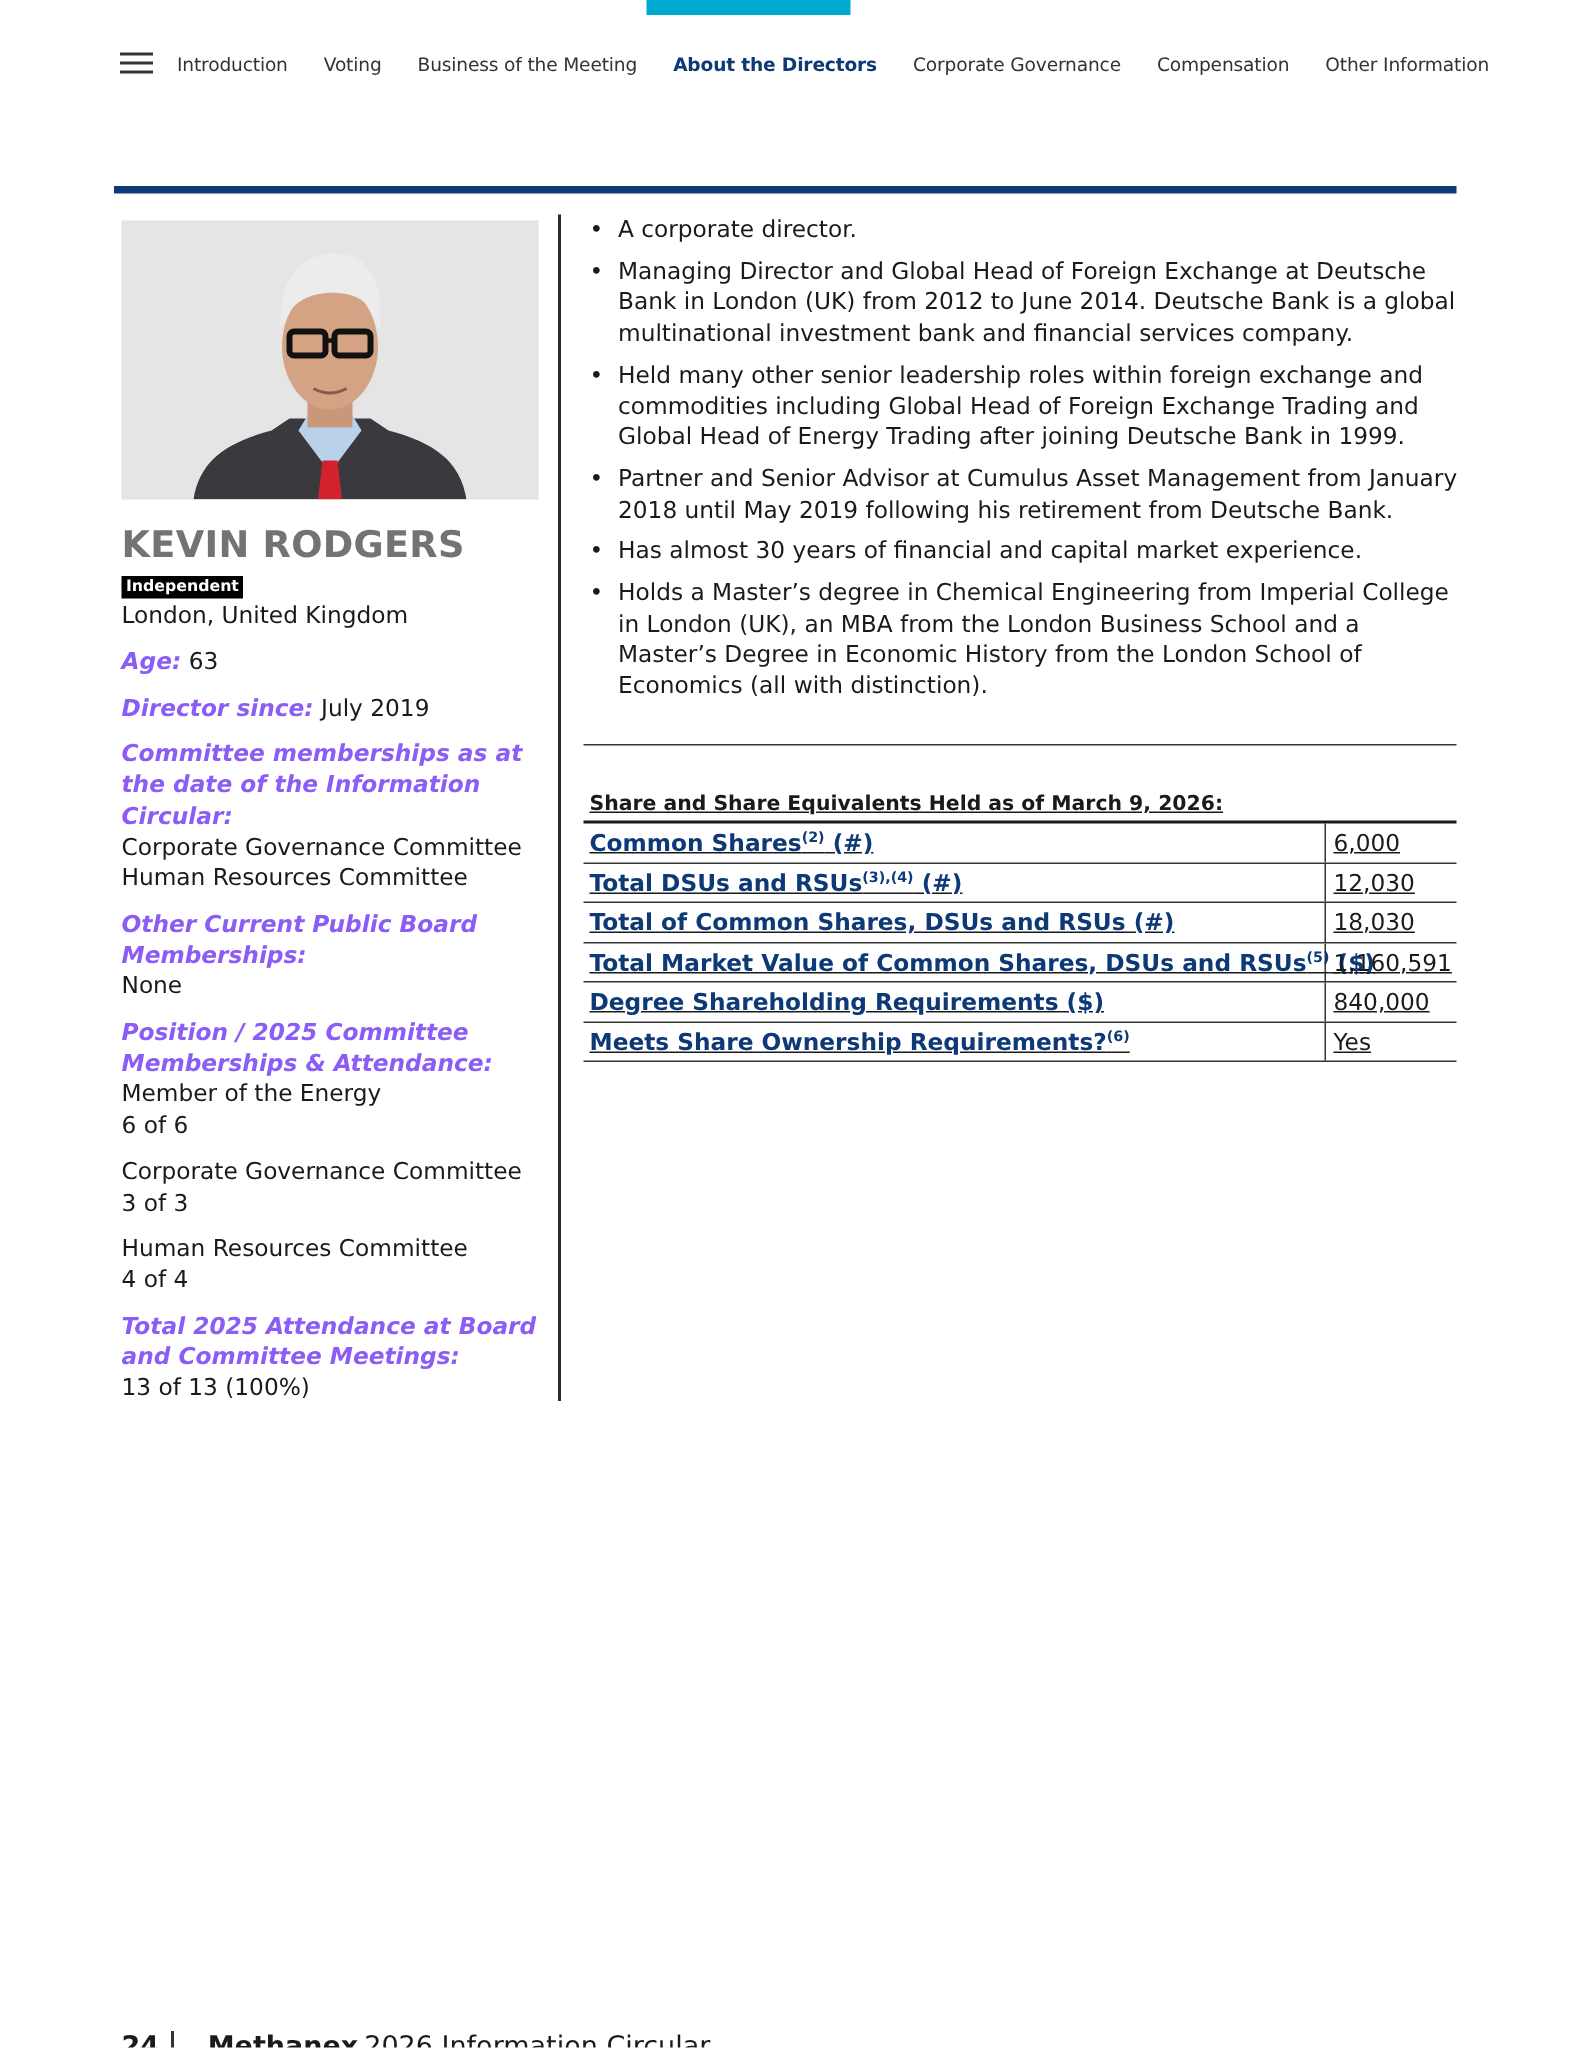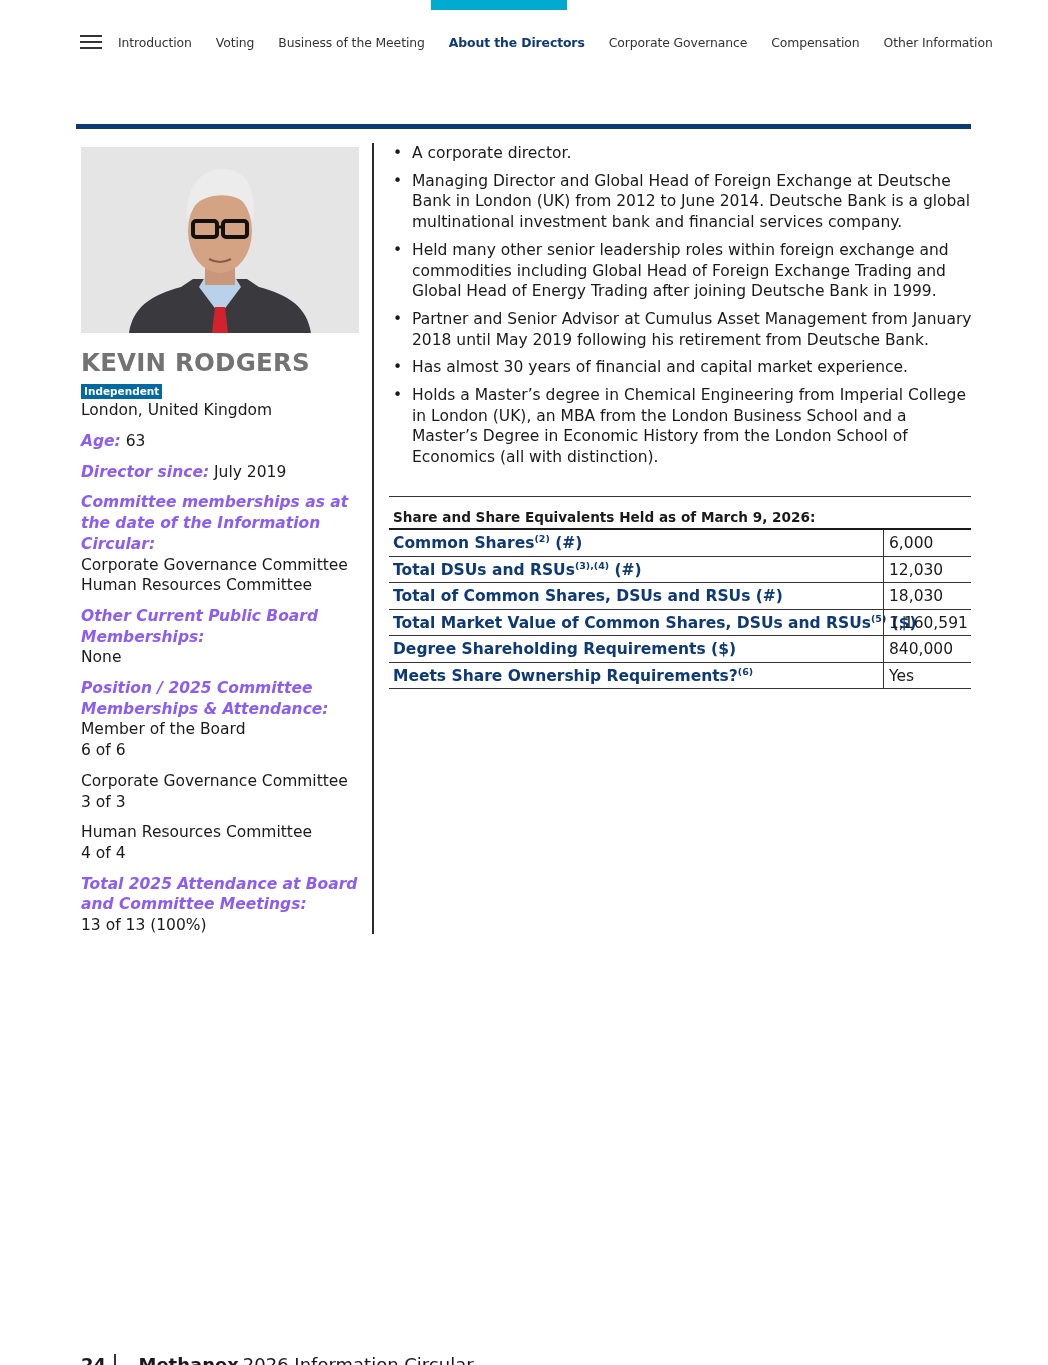--- a/index.html
+++ b/index.html
@@ -12,34 +12,34 @@
     .menu-icon span { display: block; height: 2px; background: #333; }
     .nav-item { margin-right: 24px; white-space: nowrap; cursor: pointer; letter-spacing: -0.1px; }
     .nav-item.active { color: #0d3977; font-weight: bold; }
 
     .rule-top { position: absolute; left: 76px; top: 124px; width: 895px; height: 5px; background: #0d3977; }
 
     .left-col { position: absolute; left: 81px; top: 147px; width: 280px; }
     .photo { width: 278px; height: 186px; background: #e5e5e6; position: relative; overflow: hidden; }
     .photo svg { position: absolute; left: 0; top: 0; }
     .name { margin-top: 14px; font-size: 24.5px; font-weight: bold; color: #737373; letter-spacing: 0.2px; line-height: 32px; }
-    .badge { display: inline-block; margin-top: 5px; background: #0369a1; color: #fff; font-size: 10.5px; font-weight: bold; padding: 1px 3px 1px 3px; line-height: 13px; }
+    .badge { display: inline-block; margin-top: 5px; background: #000000; color: #fff; font-size: 10.5px; font-weight: bold; padding: 1px 3px 1px 3px; line-height: 13px; }
     .location { font-size: 15.5px; line-height: 21px; margin-top: 1px; }
     .field { margin-top: 10px; font-size: 15.5px; line-height: 20.7px; }
     .lbl { color: #8b5cf6; font-weight: bold; font-style: italic; }
 
     .vdivider { position: absolute; left: 372px; top: 143px; width: 1.5px; height: 791px; background: #2a2a2a; }
 
     .bio { position: absolute; left: 393px; top: 143px; width: 580px; font-size: 15.5px; line-height: 20.7px; }
     .bio li { list-style: none; position: relative; padding-left: 19px; margin-bottom: 7px; }
     .bio li::before { content: "\2022"; position: absolute; left: 0; top: 0; }
 
     .rule-mid { position: absolute; left: 389px; top: 496px; width: 582px; height: 1px; background: #333; }
 
-    .share-table { position: absolute; left: 389px; top: 507px; width: 582px; }
+    .share-table { position: absolute; left: 389px; top: 526px; width: 582px; text-decoration: underline; }
     .share-caption { font-size: 13.6px; font-weight: bold; padding-left: 4px; height: 21px; line-height: 21px; }
     .tbl { border-top: 2px solid #1a1a1a; }
     .tr { display: flex; height: 26.5px; border-bottom: 1px solid #333; font-size: 15.5px; line-height: 26px; }
     .tr .k { width: 495px; padding-left: 4px; color: #0d3977; font-weight: bold; border-right: 1px solid #333; white-space: nowrap; }
     .tr .v { flex: 1; padding-left: 5px; }
     .tr sup { font-size: 9.5px; vertical-align: 6px; line-height: 0; }
 
     .footer { position: absolute; left: 81px; top: 1354px; height: 24px; display: flex; align-items: flex-start; font-size: 18px; }
     .footer .pg { font-weight: bold; width: 33px; }
     .footer .sep { width: 1.5px; height: 24px; background: #333; margin-right: 23px; }
@@ -99,21 +99,21 @@
     <div class="lbl">Committee memberships as at the date of the Information Circular:</div>
     <div>Corporate Governance Committee</div>
     <div>Human Resources Committee</div>
   </div>
   <div class="field">
     <div class="lbl">Other Current Public Board Memberships:</div>
     <div>None</div>
   </div>
   <div class="field">
     <div class="lbl">Position / 2025 Committee Memberships &amp; Attendance:</div>
-    <div>Member of the Board</div>
+    <div>Member of the Energy</div>
     <div>6 of 6</div>
   </div>
   <div class="field">
     <div>Corporate Governance Committee</div>
     <div>3 of 3</div>
   </div>
   <div class="field">
     <div>Human Resources Committee</div>
     <div>4 of 4</div>
   </div>

